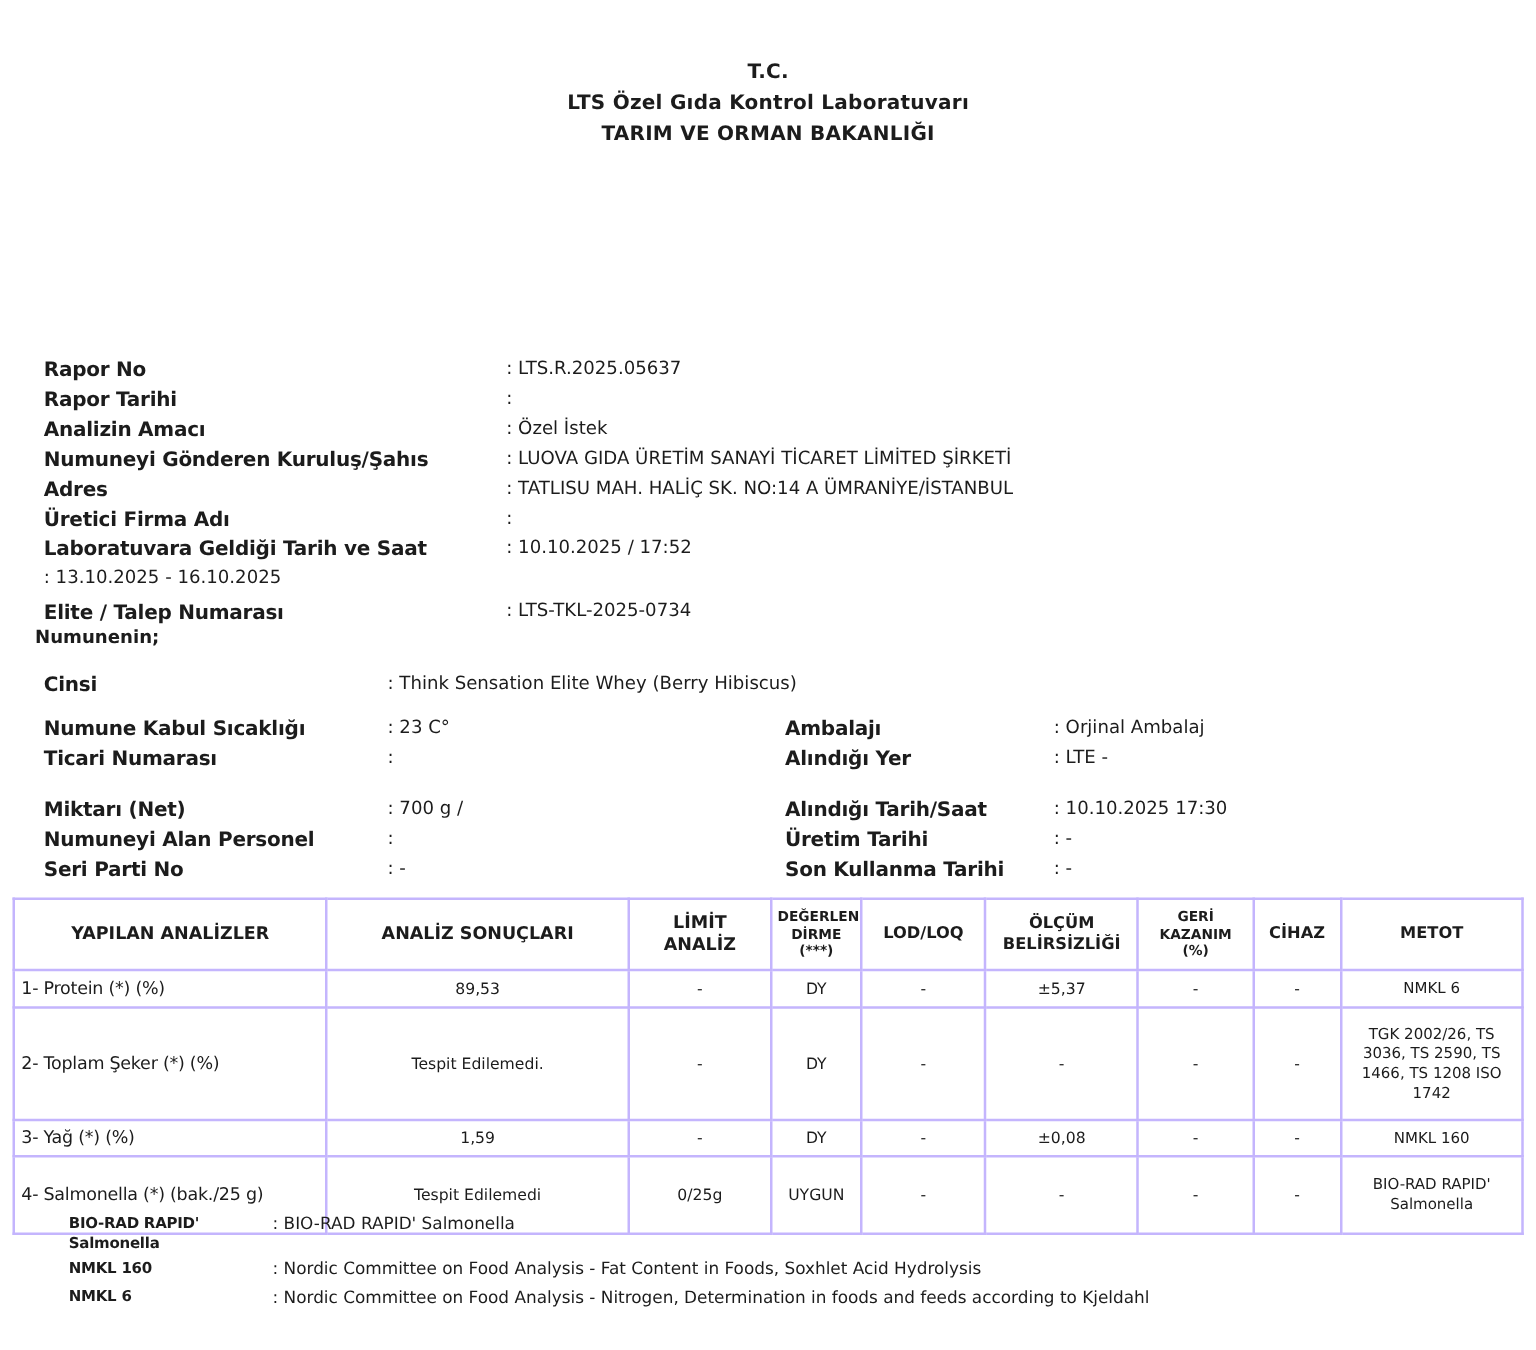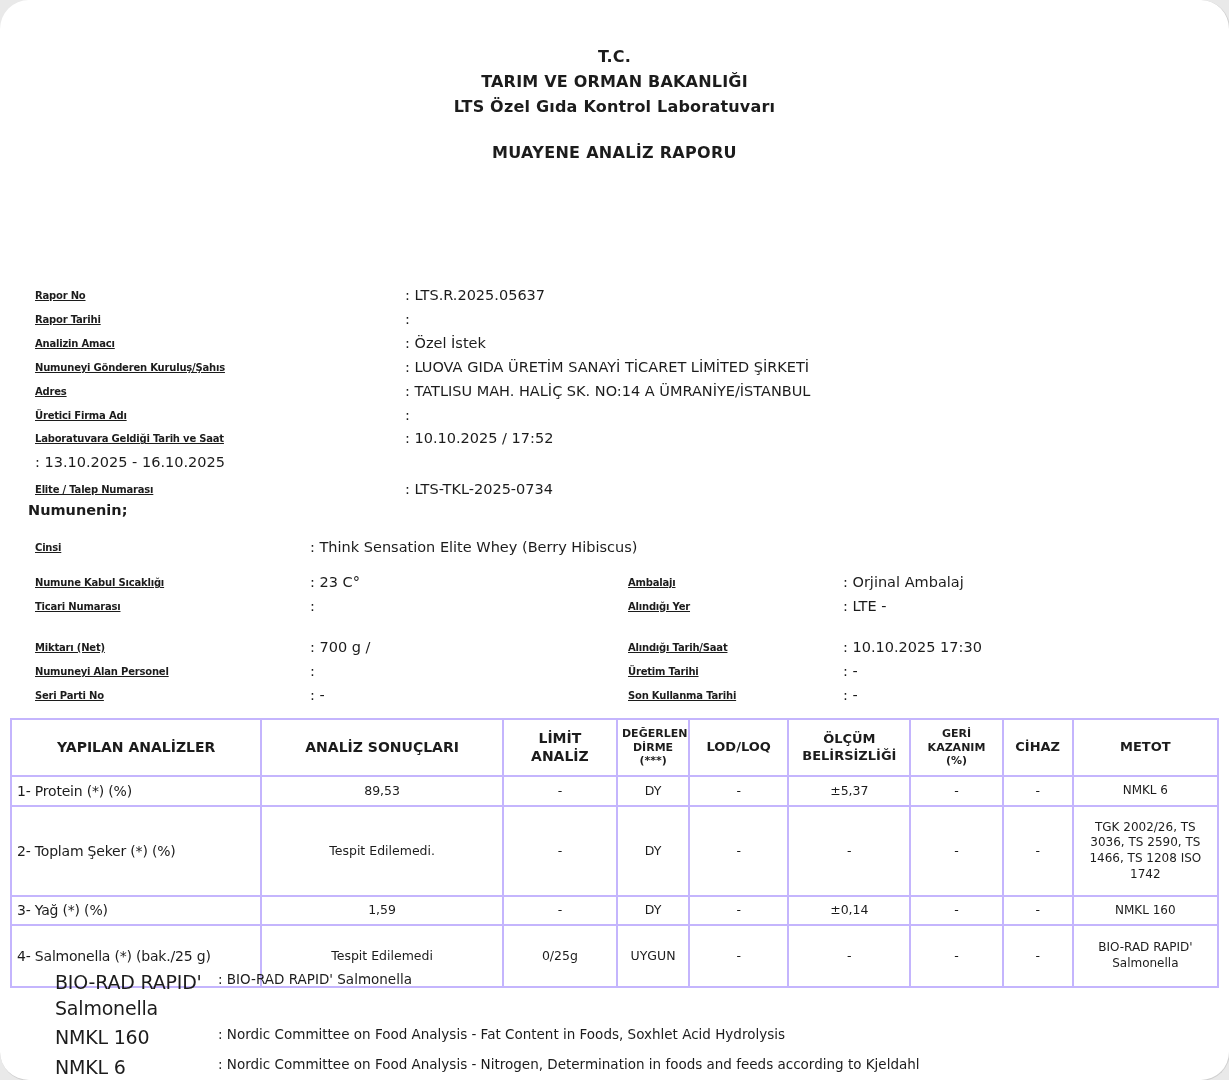--- a/index.html
+++ b/index.html
@@ -6,21 +6,20 @@
   .page {
     position: relative;
     width: 1229px;
     height: 1080px;
     background: #ffffff;
     font-family: "DejaVu Sans", "Liberation Sans", sans-serif;
     color: #1c1c1c;
     overflow: hidden;
     border-right: 1px solid #cfcfcf;
     border-bottom: 1px solid #cfcfcf;
-    border-radius: 29px;
   }
 
   
   .doc-header {
     position: absolute;
     top: 44px; left: 0; right: 0;
     text-align: center;
   }
   .doc-header .hline {
     font-weight: 700;
@@ -38,23 +37,22 @@
   
   .info-block {
     position: absolute;
     top: 284px; left: 35px; right: 20px;
   }
   .inforow { display: flex; line-height: 23.9px; }
   .inforow .lbl {
     width: 370px;
     flex: 0 0 370px;
     font-weight: 700;
-    font-size: 10px;
+    font-size: 16px;
     letter-spacing: -0.2px;
-    text-decoration: underline;
   }
   .inforow .val { font-size: 14.5px; white-space: nowrap; }
   .inforow.offer { margin-top: 3px; }
 
   .numunenin {
     position: absolute;
     top: 502px; left: 28px;
     font-weight: 700; font-size: 14.5px;
   }
 
@@ -102,36 +100,35 @@
   tr.r0   { height: 30px; }
   tr.r1   { height: 90px; }
   tr.r2   { height: 29px; }
   tr.r3   { height: 62px; }
 
   
   .footnotes { position: absolute; top: 970px; left: 55px; right: 20px; }
   .fnrow { display: flex; align-items: flex-start; margin-bottom: 4px; }
   .fnrow .fn-lbl {
     width: 163px; flex: 0 0 163px;
-    font-weight: 400; font-size: 19px;
+    font-weight: 700; font-size: 12px;
     white-space: pre-line; line-height: 1.35;
     letter-spacing: -0.2px;
   }
   .fnrow .fn-val { font-size: 13.5px; line-height: 1.35; }
 </style>
 </head>
 <body>
 
 <div class="page">
 
   <div class="doc-header">
     <div class="hline">T.C.</div>
+    <div class="hline">LTS Özel Gıda Kontrol Laboratuvarı</div>
     <div class="hline">TARIM VE ORMAN BAKANLIĞI</div>
-    <div class="hline">LTS Özel Gıda Kontrol Laboratuvarı</div>
-    <div class="report-title">MUAYENE ANALİZ RAPORU</div>
   </div>
 
   <div class="info-block">
     <div class="inforow">
       <span class="lbl">Rapor No</span>
       <span class="val">: LTS.R.2025.05637</span>
     </div>
     <div class="inforow">
       <span class="lbl">Rapor Tarihi</span>
       <span class="val">:</span>
@@ -272,21 +269,21 @@
         <td>-</td>
         <td>-</td>
         <td class="metot-cell">TGK 2002/26, TS 3036, TS 2590, TS 1466, TS 1208 ISO 1742</td>
       </tr>
       <tr class="r2">
         <td class="name-cell">3- Yağ (*) (%)</td>
         <td>1,59</td>
         <td>-</td>
         <td>DY</td>
         <td>-</td>
-        <td>±0,14</td>
+        <td>±0,08</td>
         <td>-</td>
         <td>-</td>
         <td class="metot-cell">NMKL 160</td>
       </tr>
       <tr class="r3">
         <td class="name-cell">4- Salmonella (*) (bak./25 g)</td>
         <td>Tespit Edilemedi</td>
         <td>0/25g</td>
         <td>UYGUN</td>
         <td>-</td>

